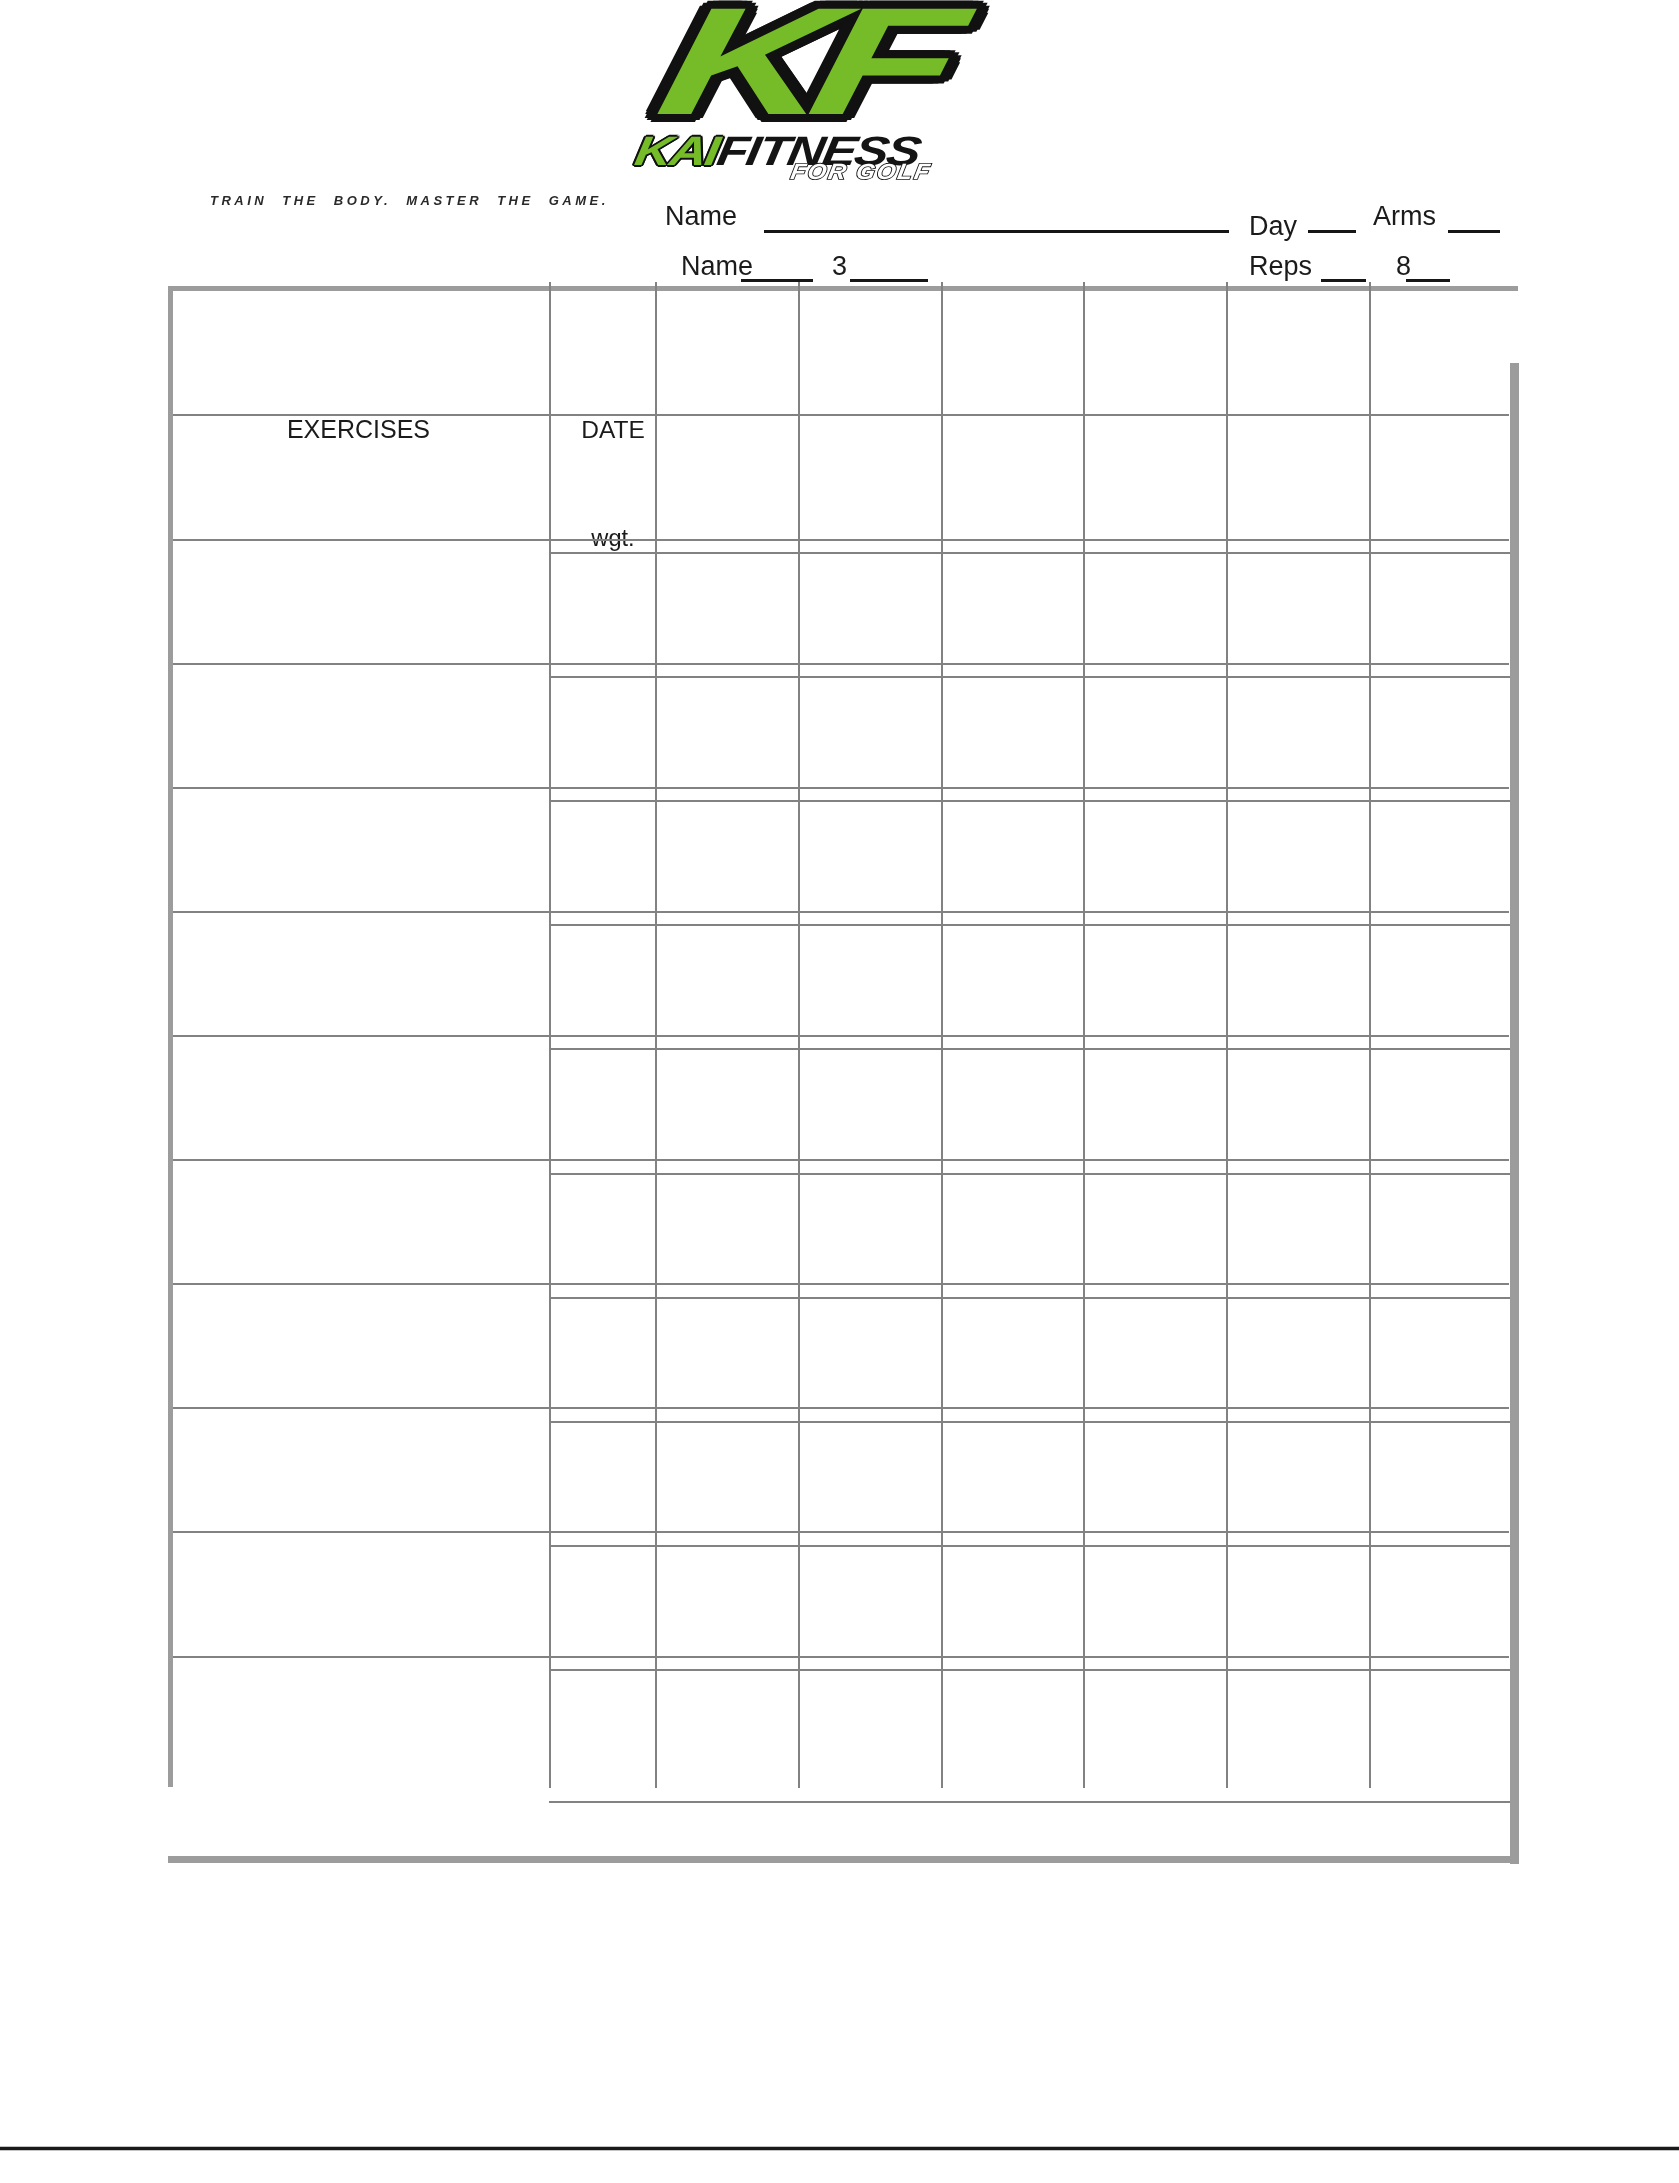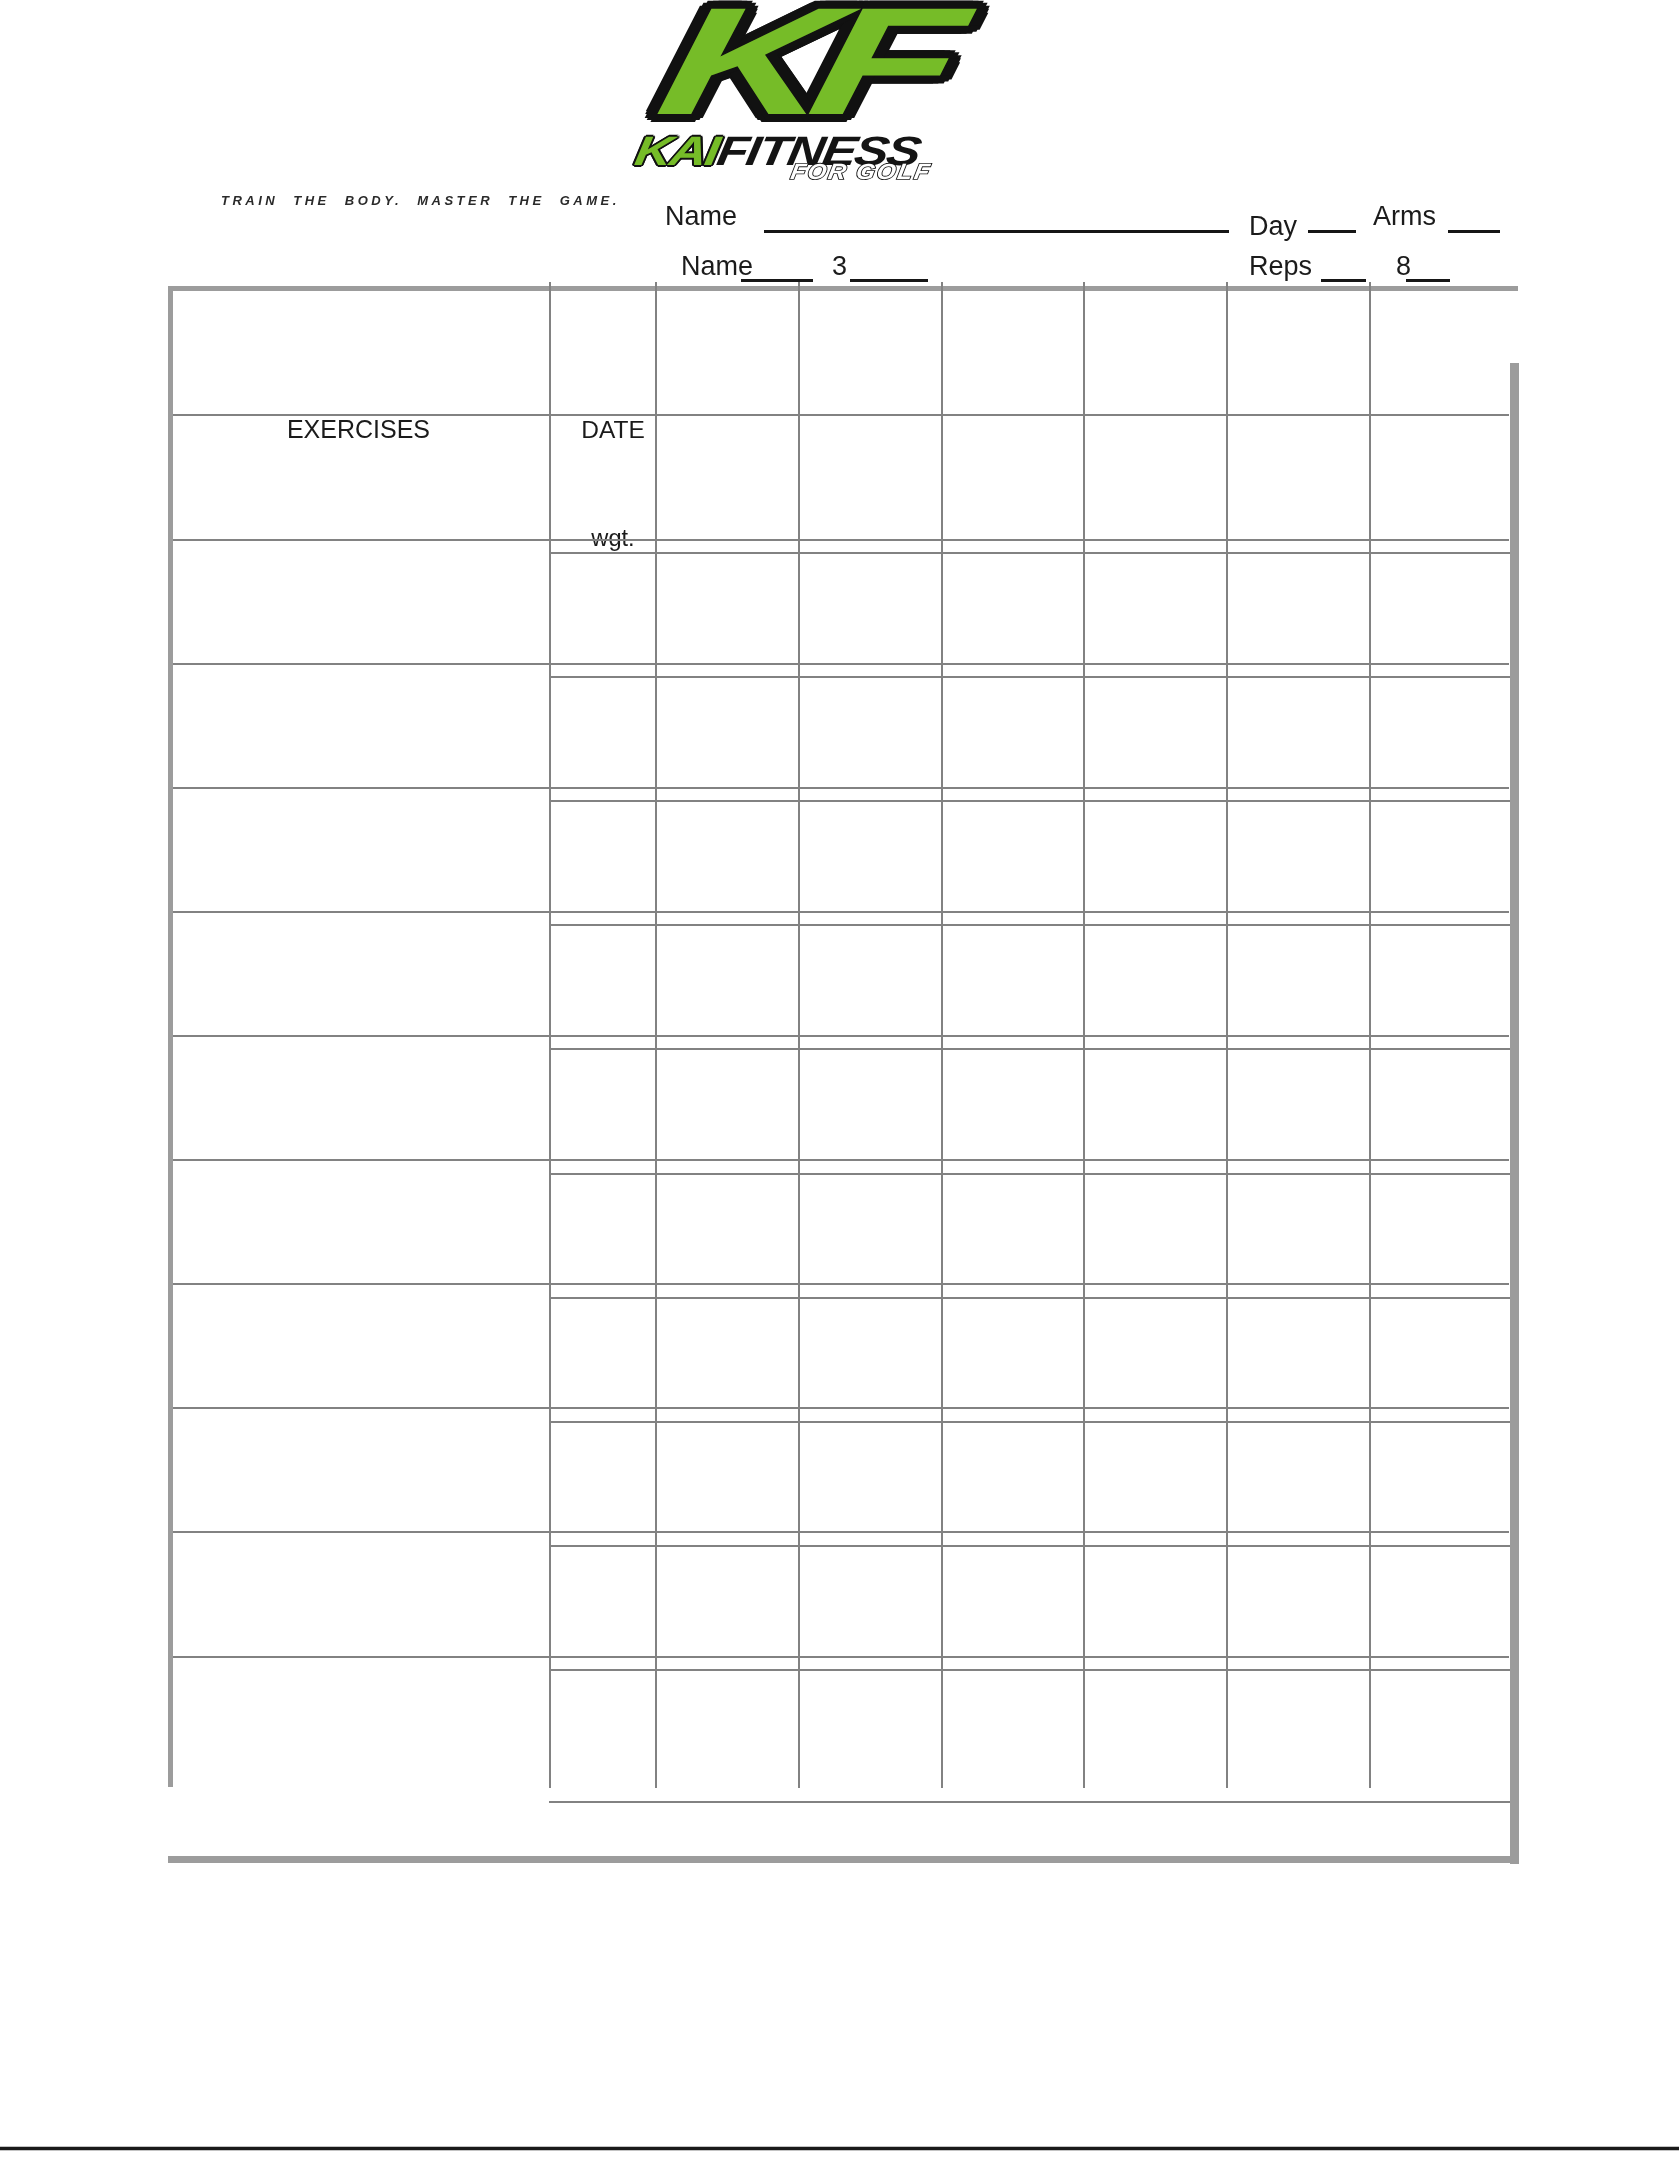--- a/index.html
+++ b/index.html
@@ -38,21 +38,21 @@
   }
   .wordmark .fitness{color:#141414;}
   .forgolf{
     position:absolute;left:793px;top:161px;
     font:italic 800 22px/1 "Liberation Sans",sans-serif;letter-spacing:1.7px;
     color:#fff;-webkit-text-stroke:1.7px #141414;paint-order:stroke fill;
     transform:skewX(-10deg) scaleX(1.1);transform-origin:left top;white-space:nowrap;
   }
   
   .tagline{
-    position:absolute;left:221px;top:193px;
+    position:absolute;left:210px;top:193px;
     font:italic 600 13px "Liberation Sans",sans-serif;
     letter-spacing:3.5px;word-spacing:7.9px;color:#2a2a2a;white-space:nowrap;
   }
   .fld{position:absolute;font-size:27px;line-height:30px;color:var(--text);white-space:nowrap;}
   .uline{position:absolute;height:2.6px;background:#161616;}
   
   .wtable{position:absolute;left:168px;top:286px;width:1352px;height:1577px;}
   .bar{position:absolute;background:var(--bar);}
   .ln{position:absolute;background:var(--line);}
   .th-exercises{position:absolute;left:0;width:381px;top:128px;text-align:center;

